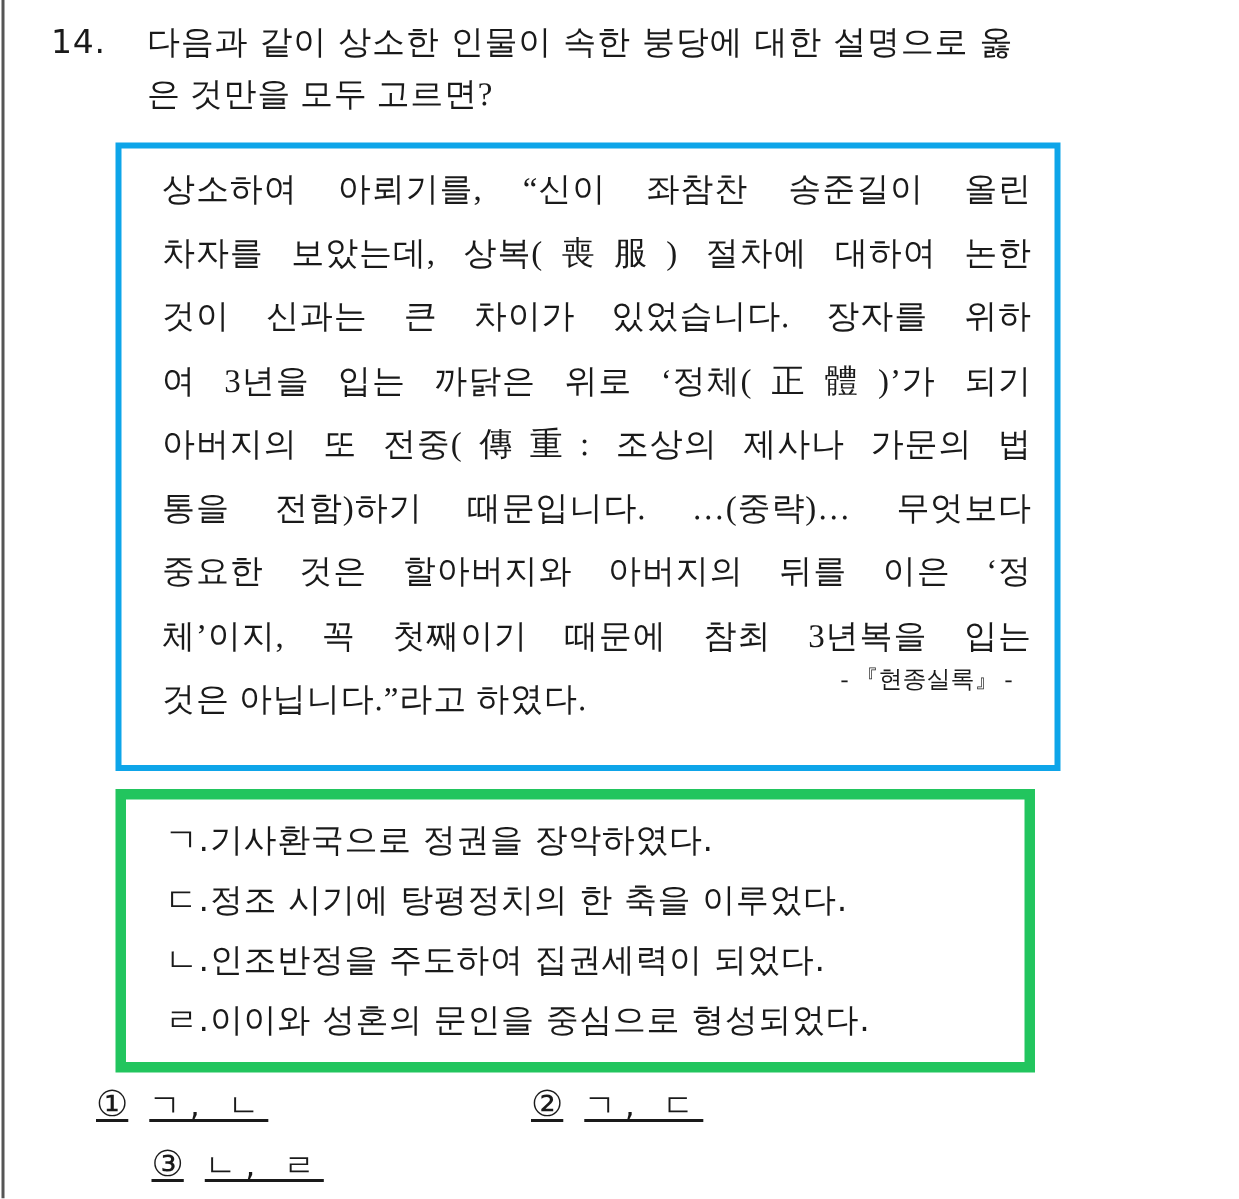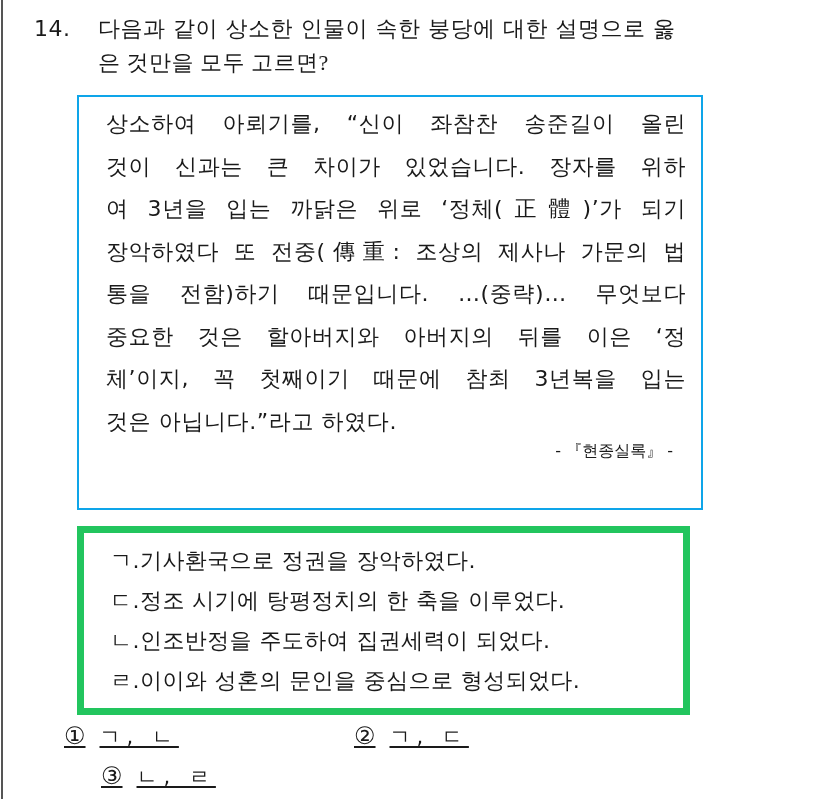--- a/index.html
+++ b/index.html
@@ -2,21 +2,21 @@
 <html><head>
 <meta charset="utf-8">
 <style>
   html, body { margin: 0; padding: 0; background: #ffffff; }
   body { width: 826px; height: 799px; position: relative; overflow: hidden;
          font-family: "DejaVu Sans", sans-serif; color: #1a1a1a; }
   .left-rule { position: absolute; left: 1px; top: 0; width: 2px; height: 799px; background: #555; }
   .q-title { position: absolute; left: 34px; top: 12px; width: 740px; font-size: 22px; line-height: 34px; letter-spacing: 0.5px; }
   .q-title .num { display: inline-block; width: 64px; }
   .q-title .line2 { padding-left: 64px; display: block; font-family: Liberation Serif, serif; }
-  .source-box { position: absolute; left: 77px; top: 95px; width: 622px; height: 411px; border: 2px solid #0ea5e9; box-sizing: content-box; }
+  .source-box { position: absolute; left: 77px; top: 95px; width: 622px; height: 411px; border: 4px solid #0ea5e9; box-sizing: content-box; font-family: Liberation Serif, serif; }
   .source-text { position: absolute; left: 27px; top: 6px; width: 580px; font-size: 22px; line-height: 42.5px; text-align: justify; text-align-last: auto; letter-spacing: 0.6px; }
   .source-text div { white-space: nowrap; text-align-last: justify; text-align: justify; }
   .source-text div.last { text-align-last: left; }
   .citation { position: absolute; right: 28px; top: 344px; font-size: 16px; }
   .choices-box { position: absolute; left: 77px; top: 526px; width: 599px; height: 175px; border: 7px solid #22c55e; }
   .choices-list { position: absolute; left: 26px; top: 8px; font-size: 22px; line-height: 40px; letter-spacing: 0.4px; }
   .choice-item .mark { display: inline-block; width: 30px; }
   .answers { position: absolute; left: 64px; top: 722px; width: 600px; font-size: 21px; }
   .answer { position: absolute; white-space: nowrap; font-family: "DejaVu Sans", sans-serif; text-decoration: underline; }
   .answer .circ { font-size: 24px; margin-right: 14px; }
@@ -28,23 +28,24 @@
 <div class="left-rule"></div>
 
 <div class="q-title">
   <span class="num">14.</span><span>다음과 같이 상소한 인물이 속한 붕당에 대한 설명으로 옳</span>
   <span class="line2">은 것만을 모두 고르면?</span>
 </div>
 
 <div class="source-box">
   <div class="source-text">
     <div>상소하여 아뢰기를, “신이 좌참찬 송준길이 올린</div>
+    <div>차자를 보았는데, 상복(喪服) 절차에 대하여 논한</div>
     <div>것이 신과는 큰 차이가 있었습니다. 장자를 위하</div>
     <div>여 3년을 입는 까닭은 위로 ‘정체(正體)’가 되기</div>
-    <div>장악하였다 또 전중(傳重: 조상의 제사나 가문의 법</div>
+    <div>아버지의 또 전중(傳重: 조상의 제사나 가문의 법</div>
     <div>통을 전함)하기 때문입니다. …(중략)… 무엇보다</div>
     <div>중요한 것은 할아버지와 아버지의 뒤를 이은 ‘정</div>
     <div>체’이지, 꼭 첫째이기 때문에 참최 3년복을 입는</div>
     <div class="last">것은 아닙니다.”라고 하였다.</div>
   </div>
   <div class="citation">- 『현종실록』 -</div>
 </div>
 
 <div class="choices-box">
   <div class="choices-list">

